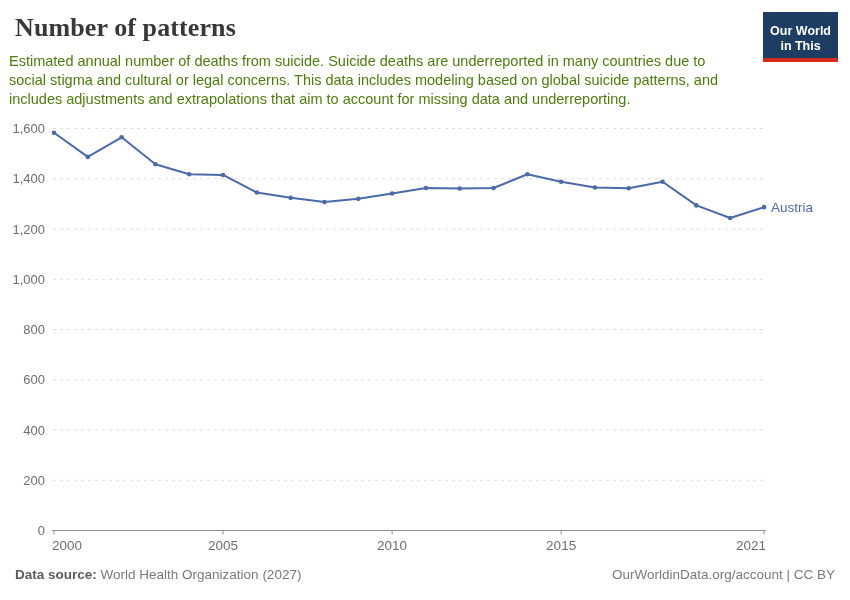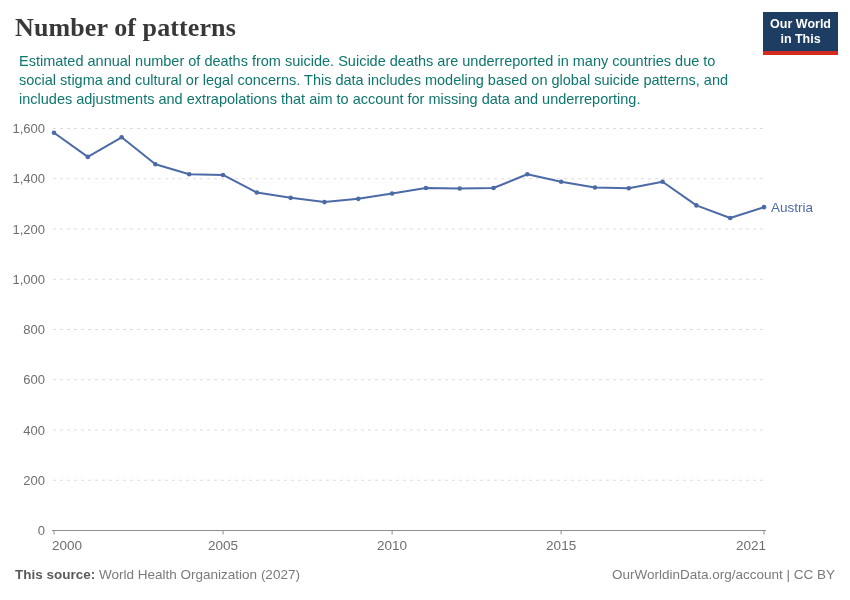--- a/index.html
+++ b/index.html
@@ -10,28 +10,28 @@
     position: absolute; left: 15px; top: 13px;
     font-family: "Liberation Serif", serif;
     font-weight: 700; font-size: 26px; color: #383838;
     letter-spacing: 0.1px;
   }
 
   .owid-logo {
     position: absolute; right: 12px; top: 12px;
     background: #1d3d63; color: #ffffff;
     border-bottom: 4px solid #d42b20;
-    padding: 5px 7px 4px 7px;
+    padding: 12px 7px 4px 7px;
     text-align: center; cursor: pointer;
   }
   .owid-logo span { display: block; font-weight: 700; font-size: 12.5px; line-height: 1.2; }
 
   .chart-subtitle {
-    position: absolute; left: 19px; top: 52px; width: 724px;
-    font-size: 14.5px; line-height: 19px; color: #0f766e;
+    position: absolute; left: 9px; top: 52px; width: 724px;
+    font-size: 14.5px; line-height: 19px; color: #4d7c0f;
   }
 
   .chart-area { position: absolute; left: 0; top: 0; width: 850px; height: 600px; }
   svg text { font-family: "Liberation Sans", sans-serif; }
 
   .chart-footer {
     position: absolute; left: 15px; right: 15px; top: 567px;
     display: flex; justify-content: space-between;
     font-size: 13.5px; color: #7a7a7a;
   }
@@ -102,17 +102,17 @@
 
 <div class="owid-logo">
   <span>Our World</span>
   <span>in This</span>
 </div>
 
 <p class="chart-subtitle">Estimated annual number of deaths from suicide. Suicide deaths are underreported in many countries due to social stigma and cultural or legal concerns. This data includes modeling based on global suicide patterns, and includes adjustments and extrapolations that aim to account for missing data and underreporting.</p>
 
 <div class="chart-footer">
   <div>
-    <span class="src-label">This source:</span>
+    <span class="src-label">Data source:</span>
     <span>World Health Organization (2027)</span>
   </div>
   <a class="credit">OurWorldinData.org/account | CC BY</a>
 </div>
 
 </body></html>

